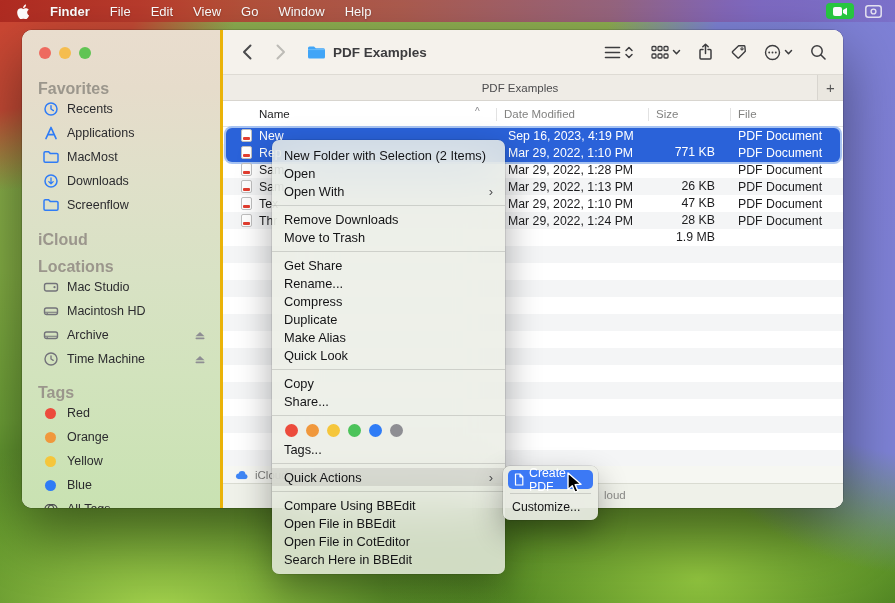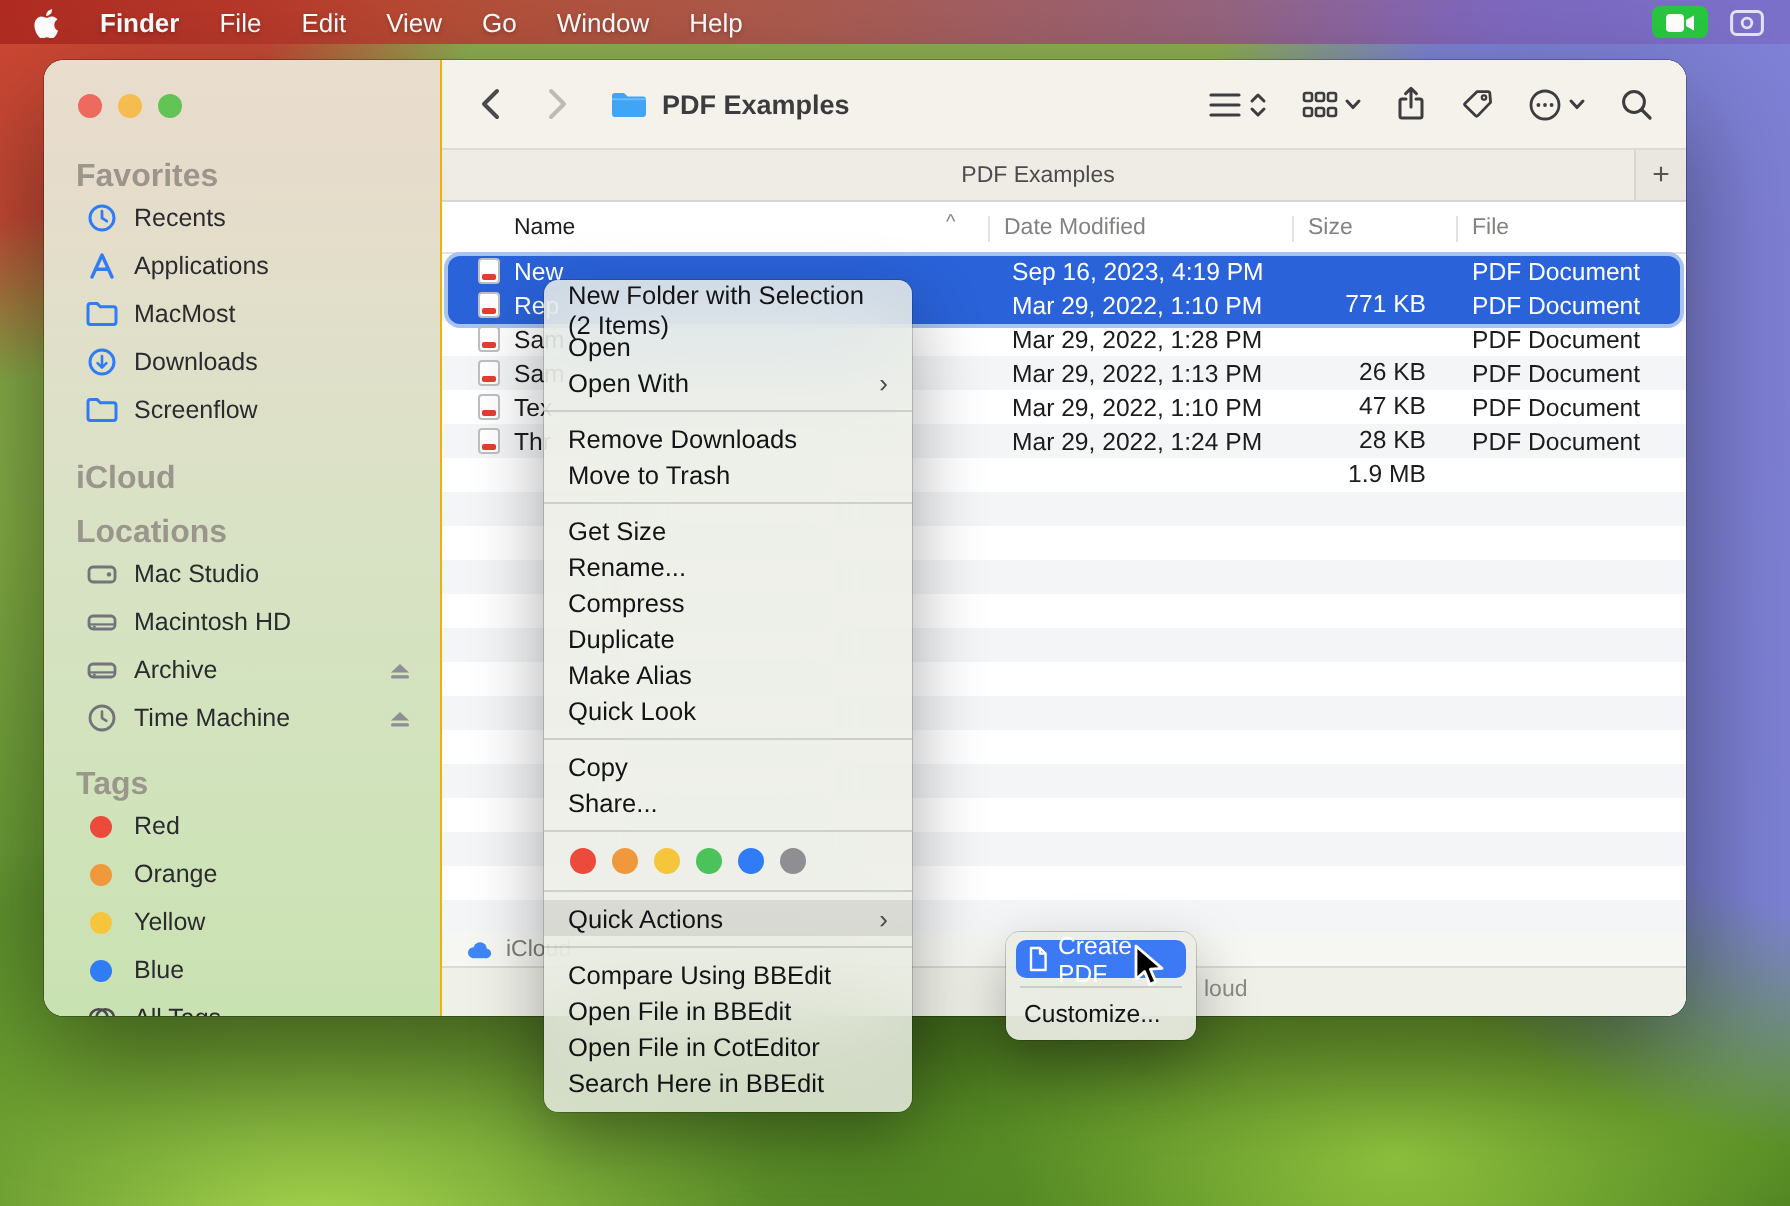--- a/index.html
+++ b/index.html
@@ -35,21 +35,21 @@
   .tl { position:absolute; top:17px; width:12px; height:12px; border-radius:50%; }
   .tl.red { left:17px; background:#ee6a5f; } .tl.yel { left:37px; background:#f5bd4f; } .tl.grn { left:57px; background:#61c454; }
   .sb-pad { padding:50px 8px 0 16px; }
   .sb-h { font-size:16px; font-weight:bold; color:#9b968c; height:17px; }
   .sb-h.mt1 { margin-top:14px; } .sb-h.mt2 { margin-top:10px; } .sb-h.mt3 { margin-top:13px; }
   .sb-item { height:24px; display:flex; align-items:center; gap:8px; font-size:12.5px; color:#2b2b2e; border-radius:5px; padding-left:4px; }
   .sb-ic { width:17px; display:flex; justify-content:center; flex:none; }
   .sb-eject { margin-left:auto; margin-right:6px; display:flex; }
   .tag-dot { width:11px; height:11px; border-radius:50%; flex:none; margin:0 3px; }
 
-  .main { position:absolute; left:198px; top:0; right:0; bottom:0; background:#fff; border-left:1px solid #eab308; }
+  .main { position:absolute; left:198px; top:0; right:0; bottom:0; background:#fff; border-left:3px solid #eab308; }
 
   .wtoolbar { position:absolute; top:0; left:0; right:0; height:44px; background:#f5f2ec; display:flex; align-items:center; }
   .nav { display:flex; gap:22px; padding-left:18px; }
   .titlegrp { display:flex; align-items:center; gap:7px; margin-left:20px; }
   .wtitle { font-size:13.5px; font-weight:bold; color:#3c3c3e; }
   .tools { margin-left:auto; display:flex; align-items:center; gap:17px; padding-right:16px; color:#3d3d3f; }
   .toolbtn { display:flex; align-items:center; gap:3px; }
 
   .tabbar { position:absolute; top:44px; left:0; right:0; height:27px; background:#efece6; border-top:1px solid #dedbd4; border-bottom:1px solid #d8d5cf; display:flex; align-items:center; }
   .tab { flex:1; text-align:center; font-size:11.5px; color:#4c4c4e; }
@@ -73,21 +73,21 @@
   .c-icon { left:18px; } .c-name { left:36px; } .c-date { left:285px;text-align:center; }
   .c-size { left:425px; width:67px; justify-content:flex-end;margin-top:16px; } .c-kind { left:515px; }
   .doc { width:11px; height:13px; background:#fff; border:1px solid #bfbfbf; border-radius:2px; position:relative; }
   .doc::after { content:""; position:absolute; left:1px; bottom:1px; width:7px; height:3px; background:#e33e30; border-radius:1px; }
 
   .icloudbar { position:absolute; top:436px; left:0; right:0; height:17px; background:#f6f7f2; display:flex; align-items:center; gap:6px; padding-left:11px; font-size:11.5px; color:#7d7d7b; }
   .statusbar { position:absolute; top:453px; left:0; right:0; height:25px; background:#eff1e9; border-top:1px solid #d9dbd1; }
   .statusfrag { position:absolute; left:381px; top:5px; font-size:11.5px; color:#8b8b88; }
 
   
-  .cmenu { position:absolute; left:272px; top:140px; width:184px; padding:6px 0; border-radius:7px;
+  .cmenu { position:absolute; left:272px; top:140px; width:233px; padding:6px 0; border-radius:7px;
     background:rgba(235,237,229,.84); backdrop-filter:blur(28px) saturate(1.3); -webkit-backdrop-filter:blur(28px) saturate(1.3);
     box-shadow:0 14px 36px rgba(0,0,0,.33), 0 0 0 .5px rgba(0,0,0,.18); font-size:12.8px; color:#141416; z-index:20; }
   .mi { height:18px; display:flex; align-items:center; padding:0 12px; }
   .mi .arrow { margin-left:auto; font-size:13px; color:#4c4c4e; }
   .mi.hl { background:rgba(0,0,0,.085); }
   .msep { height:1px; background:rgba(60,60,60,.18); margin:4.5px 0; }
   .dotsrow { height:20px; display:flex; align-items:center; gap:8px; padding:0 13px; }
   .cdot { width:13px; height:13px; border-radius:50%; }
 
   .submenu { position:absolute; left:503px; top:466px; width:95px; padding:4px 5px; border-radius:7px;
@@ -461,21 +461,21 @@
       </div>
     <div class="msep"></div>
     <div class="mi">
         <span>Remove Downloads</span>
       </div>
     <div class="mi">
         <span>Move to Trash</span>
       </div>
     <div class="msep"></div>
     <div class="mi">
-        <span>Get Size</span>
+        <span>Get Share</span>
       </div>
     <div class="mi">
         <span>Rename...</span>
       </div>
     <div class="mi">
         <span>Compress</span>
       </div>
     <div class="mi">
         <span>Duplicate</span>
       </div>
@@ -494,20 +494,23 @@
       </div>
     <div class="msep"></div>
     <div class="dotsrow">
       <span class="cdot" style="background:#ec4b3c"></span>
       <span class="cdot" style="background:#f0983c"></span>
       <span class="cdot" style="background:#f5c63b"></span>
       <span class="cdot" style="background:#4cc35a"></span>
       <span class="cdot" style="background:#2f7cf6"></span>
       <span class="cdot" style="background:#8e8e93"></span>
     </div>
+    <div class="mi">
+        <span>Tags...</span>
+      </div>
     <div class="msep"></div>
     <div class="mi hl">
         <span>Quick Actions</span>
         <span class="arrow">›</span>
       </div>
     <div class="msep"></div>
     <div class="mi">
         <span>Compare Using BBEdit</span>
       </div>
     <div class="mi">

